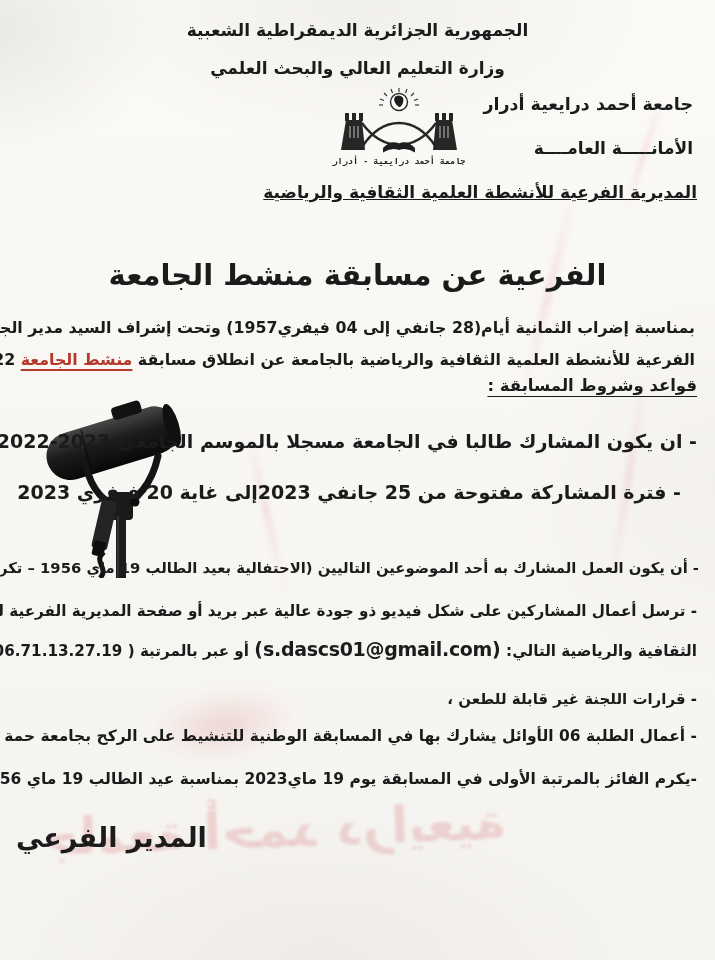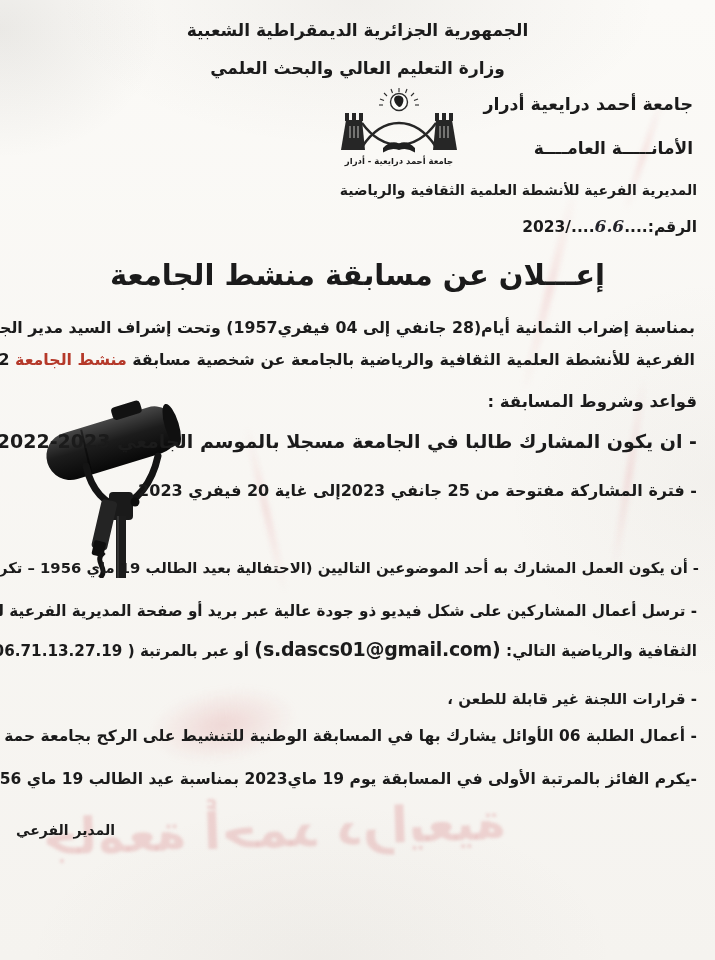--- a/index.html
+++ b/index.html
@@ -12,42 +12,42 @@
       radial-gradient(42% 30% at 100% 50%, rgba(140,130,122,0.05), transparent 70%),
       radial-gradient(55% 22% at 45% 100%, rgba(130,122,112,0.06), transparent 75%),
       linear-gradient(#fbfaf7,#f5f3ef);
   }
   .abs{position:absolute;white-space:nowrap;}
   .ctr{left:0;right:0;text-align:center;}
   .hdr1{top:20px;font-size:17px;}
   .hdr2{top:58px;font-size:17px;}
   .univ{top:94px;right:22px;font-size:17.5px;}
   .secr{top:138px;right:22px;font-size:17px;text-align:center;}
-  .dire{top:182px;right:18px;font-size:14px;}
+  .dire{top:182px;right:18px;font-size:17px;text-decoration:underline;}
   .refline{top:216px;right:18px;font-size:15.5px;}
   .hand{font-family:"DejaVu Serif",serif;font-style:italic;font-size:17px;color:#23232a;}
   .dateline{top:219px;left:112px;font-size:15.5px;}
   .title{top:258px;font-size:29px;letter-spacing:.5px;}
   .introl1{top:318px;right:20px;font-size:15.8px;letter-spacing:-0.2px;}
   .introl2{top:350px;right:20px;font-size:15.8px;}
-  .red-u{color:#b5392a;text-decoration-color:#b5392a;text-underline-offset:4px;text-decoration-thickness:2px;}
-  .rhead{top:392px;right:18px;font-size:16.5px;text-underline-offset:5px;}
+  .red-u{color:#b5392a;text-decoration:underline;text-decoration-color:#b5392a;text-underline-offset:4px;text-decoration-thickness:2px;}
+  .rhead{top:376px;right:18px;font-size:16.5px;text-decoration:underline;text-underline-offset:5px;}
   .r0{top:430px;right:18px;font-size:19px;}
-  .r1{top:481px;right:18px;font-size:16px;}
+  .r1{top:481px;right:34px;font-size:19px;}
   .r2{top:521px;right:18px;font-size:15.5px;}
   .r3{top:559px;right:16px;font-size:14.8px;letter-spacing:-0.2px;}
   .s1{top:602px;right:18px;font-size:15.2px;letter-spacing:-0.2px;}
   .s2{top:638px;right:18px;font-size:15.2px;}
   .email{direction:ltr;unicode-bidi:isolate;font-size:19px;text-underline-offset:3px;letter-spacing:-0.3px;}
   .phone{direction:ltr;unicode-bidi:isolate;}
   .c0{top:690px;right:18px;font-size:15px;}
   .c1{top:727px;right:18px;font-size:15.5px;letter-spacing:-0.2px;}
   .c2{top:770px;right:18px;font-size:15.5px;}
-  .sig{top:822px;left:16px;font-size:14px;}
-  .logo{top:86px;left:330px;width:138px;height:92px;text-align:center;}
+  .sig{top:822px;left:16px;font-size:27px;}
+  .logo{top:86px;left:330px;width:138px;height:92px;text-align:center;font-family:Liberation Mono, monospace;}
   .logo svg{display:block;margin:0 auto;}
   .logocap{font-size:8.5px;margin-top:-2px;color:#1c1c1c;letter-spacing:0;}
   .mic{top:380px;left:28px;width:192px;height:198px;}
   .watermark{
     top:798px;left:42px;width:620px;font-size:50px;white-space:nowrap;
     color:rgba(216,130,134,0.30);transform:scaleX(-1) rotate(2deg);
     filter:blur(1.6px);pointer-events:none;
   }
   .stain{position:absolute;pointer-events:none;}
   .stainA{top:688px;left:148px;width:150px;height:74px;transform:rotate(-9deg);
@@ -107,29 +107,26 @@
       </g>
       <g stroke="#262626" stroke-width="2.4" fill="none">
         <path d="M31 37 C 52 66, 84 66, 105 37"></path>
         <path d="M31 61 C 52 29, 84 29, 105 61"></path>
       </g>
       <path d="M52 62 Q 60 53.5 68 57.5 Q 76 53.5 84 62 L 84 66.5 Q 76 61 68 64 Q 60 61 52 66.5 z" fill="#1f1f1f"></path>
     </svg>
     <div class="logocap">جامعة أحمد درايعية - أدرار</div>
   </div>
 
-  <div class="abs refline">
-    <span>الرقم:....</span><span class="hand">6.6</span><span>..../2023</span>
-  </div>
 
-  <div class="abs ctr title">إعـــلان عن مسابقة منشط الجامعة</div>
+  <div class="abs ctr title">الفرعية عن مسابقة منشط الجامعة</div>
 
   <div class="abs introl1">بمناسبة إضراب الثمانية أيام(28 جانفي إلى 04 فيفري1957) وتحت إشراف السيد مدير الجامعة تعلن المديرية</div>
   <div class="abs introl2">
-    <span>الفرعية للأنشطة العلمية الثقافية والرياضية بالجامعة عن شخصية مسابقة </span><span class="red-u">منشط الجامعة</span><span> 2023/2022</span>
+    <span>الفرعية للأنشطة العلمية الثقافية والرياضية بالجامعة عن انطلاق مسابقة </span><span class="red-u">منشط الجامعة</span><span> 2023/2022</span>
   </div>
 
   <div class="abs rhead">قواعد وشروط المسابقة :</div>
 
   <div class="abs mic">
     <svg width="192" height="198" viewBox="0 0 192 198">
       <defs>
         <linearGradient id="gBody" x1="0" y1="0" x2="0" y2="1">
           <stop offset="0" stop-color="#474747"></stop>
             <stop offset="0.45" stop-color="#1c1c1c"></stop>

